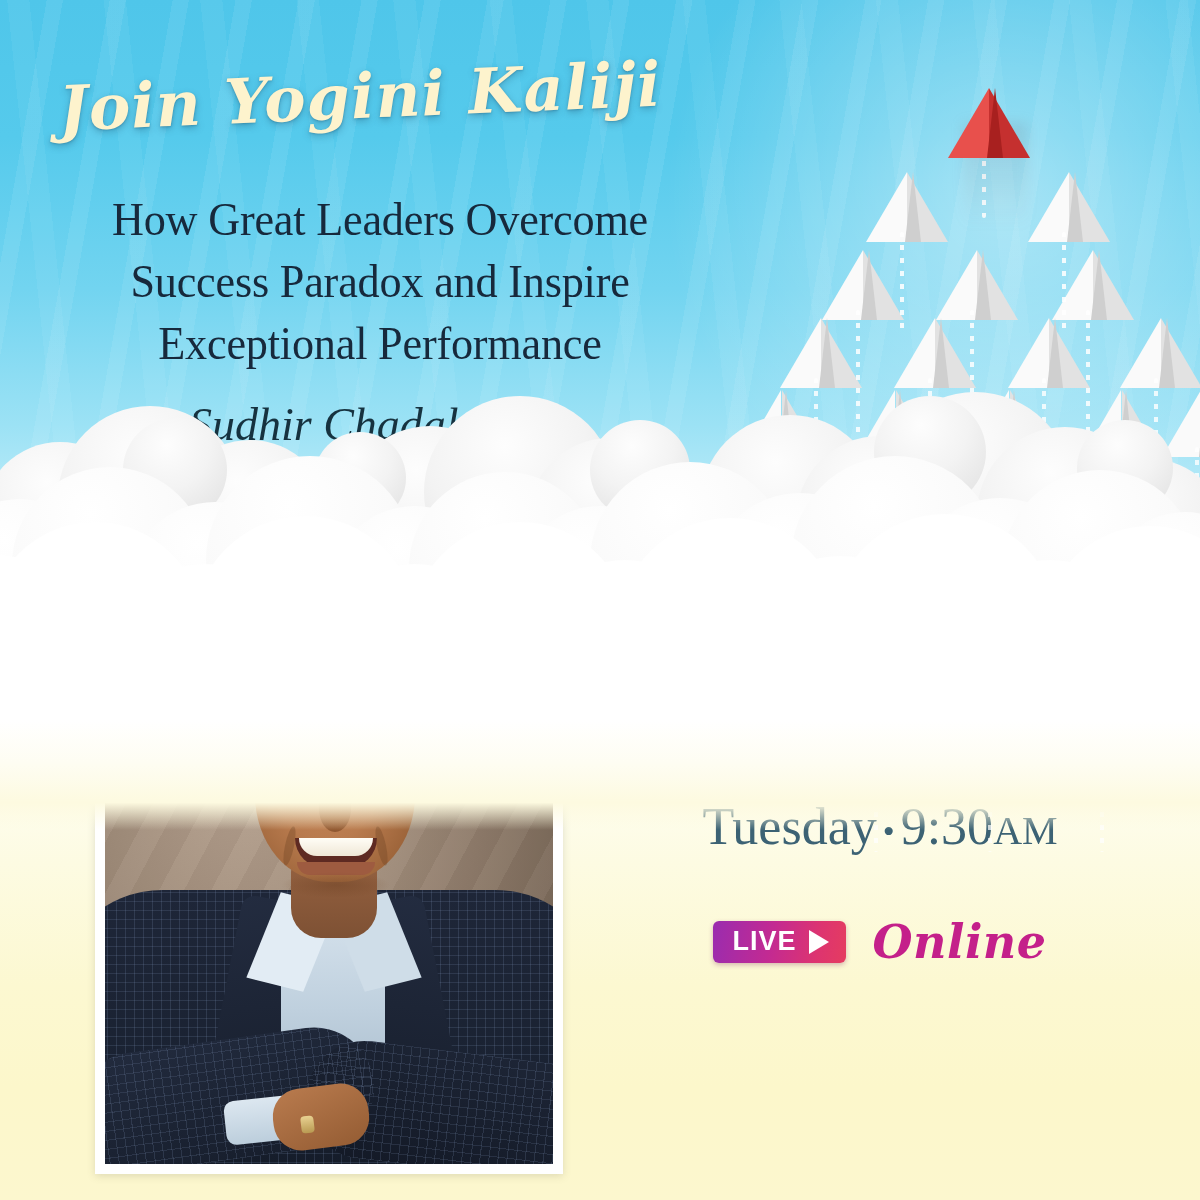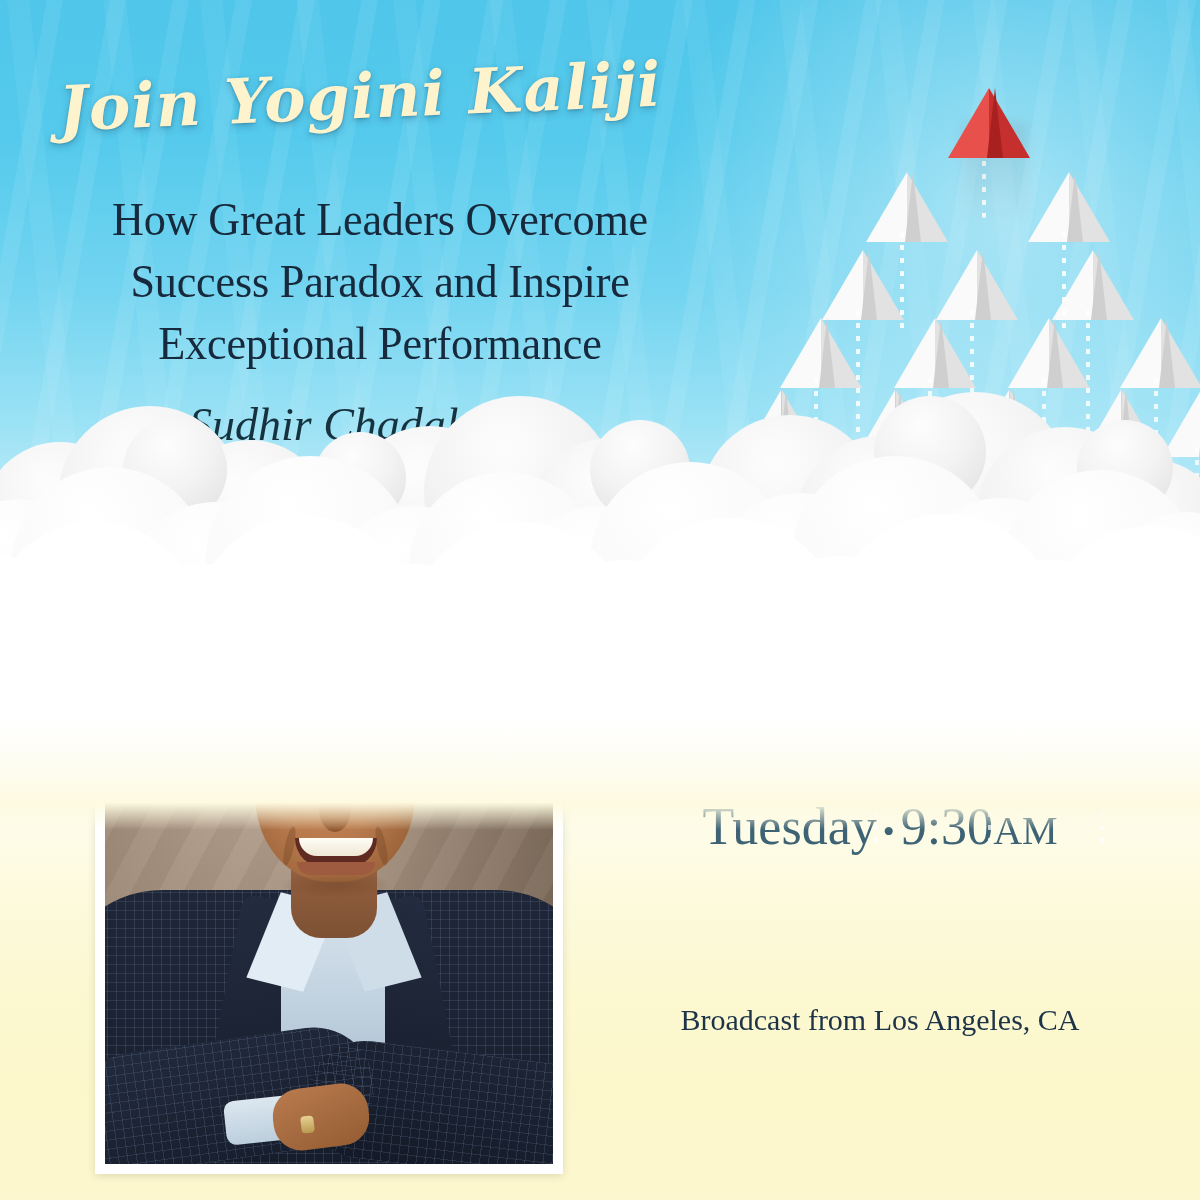--- a/index.html
+++ b/index.html
@@ -410,18 +410,24 @@
       </div>
   </div>
 
   <div class="date-block">
     <div class="date-line1">May 19</div>
     <div class="date-line2">
       <span>Tuesday</span><span class="dot-sep">•</span><span>9:30</span><span class="ampm">AM</span>
     </div>
   </div>
 
+  <div class="live-row">
+    <div class="live-badge">
+      <span class="lbl">LIVE</span>
+      <span class="play-tri"></span>
+    </div>
+    <span class="online">Online</span>
+  </div>
 
   <div class="footer">
-    <div>Broadcast from Los Angeles, CA</div>
   </div>
 
 </div>
 
 </body></html>

